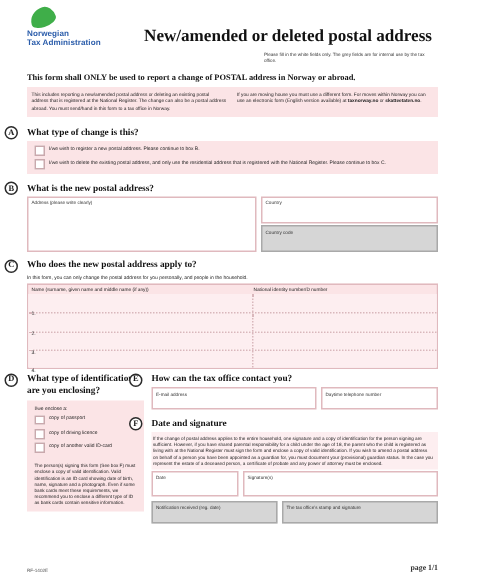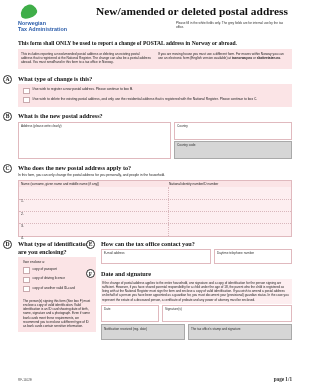--- a/index.html
+++ b/index.html
@@ -24,21 +24,21 @@
   }
   .logo-text{
     font-family:"Liberation Sans", sans-serif;
     color:#2a5caa;font-weight:bold;font-size:5.4px;line-height:6.4px;
     letter-spacing:.05px;
   }
   .title-block{flex:1;text-align:right;padding-right:4px;}
   .doc-title{
     font-family:"Liberation Serif", serif;
     font-weight:bold;font-size:11.4px;line-height:13px;
-    color:#111;margin-top:0;
+    color:#111;margin-top:13px;
   }
   .title-note{
     font-family:"Liberation Sans", sans-serif;
     font-size:3.1px;line-height:4.1px;color:#333;
     margin-top:3px;width:112px;margin-left:auto;text-align:left;
   }
 
   
   .pink{background:#fbe4e6;}
   .pinklite{background:#fdeef0;}

